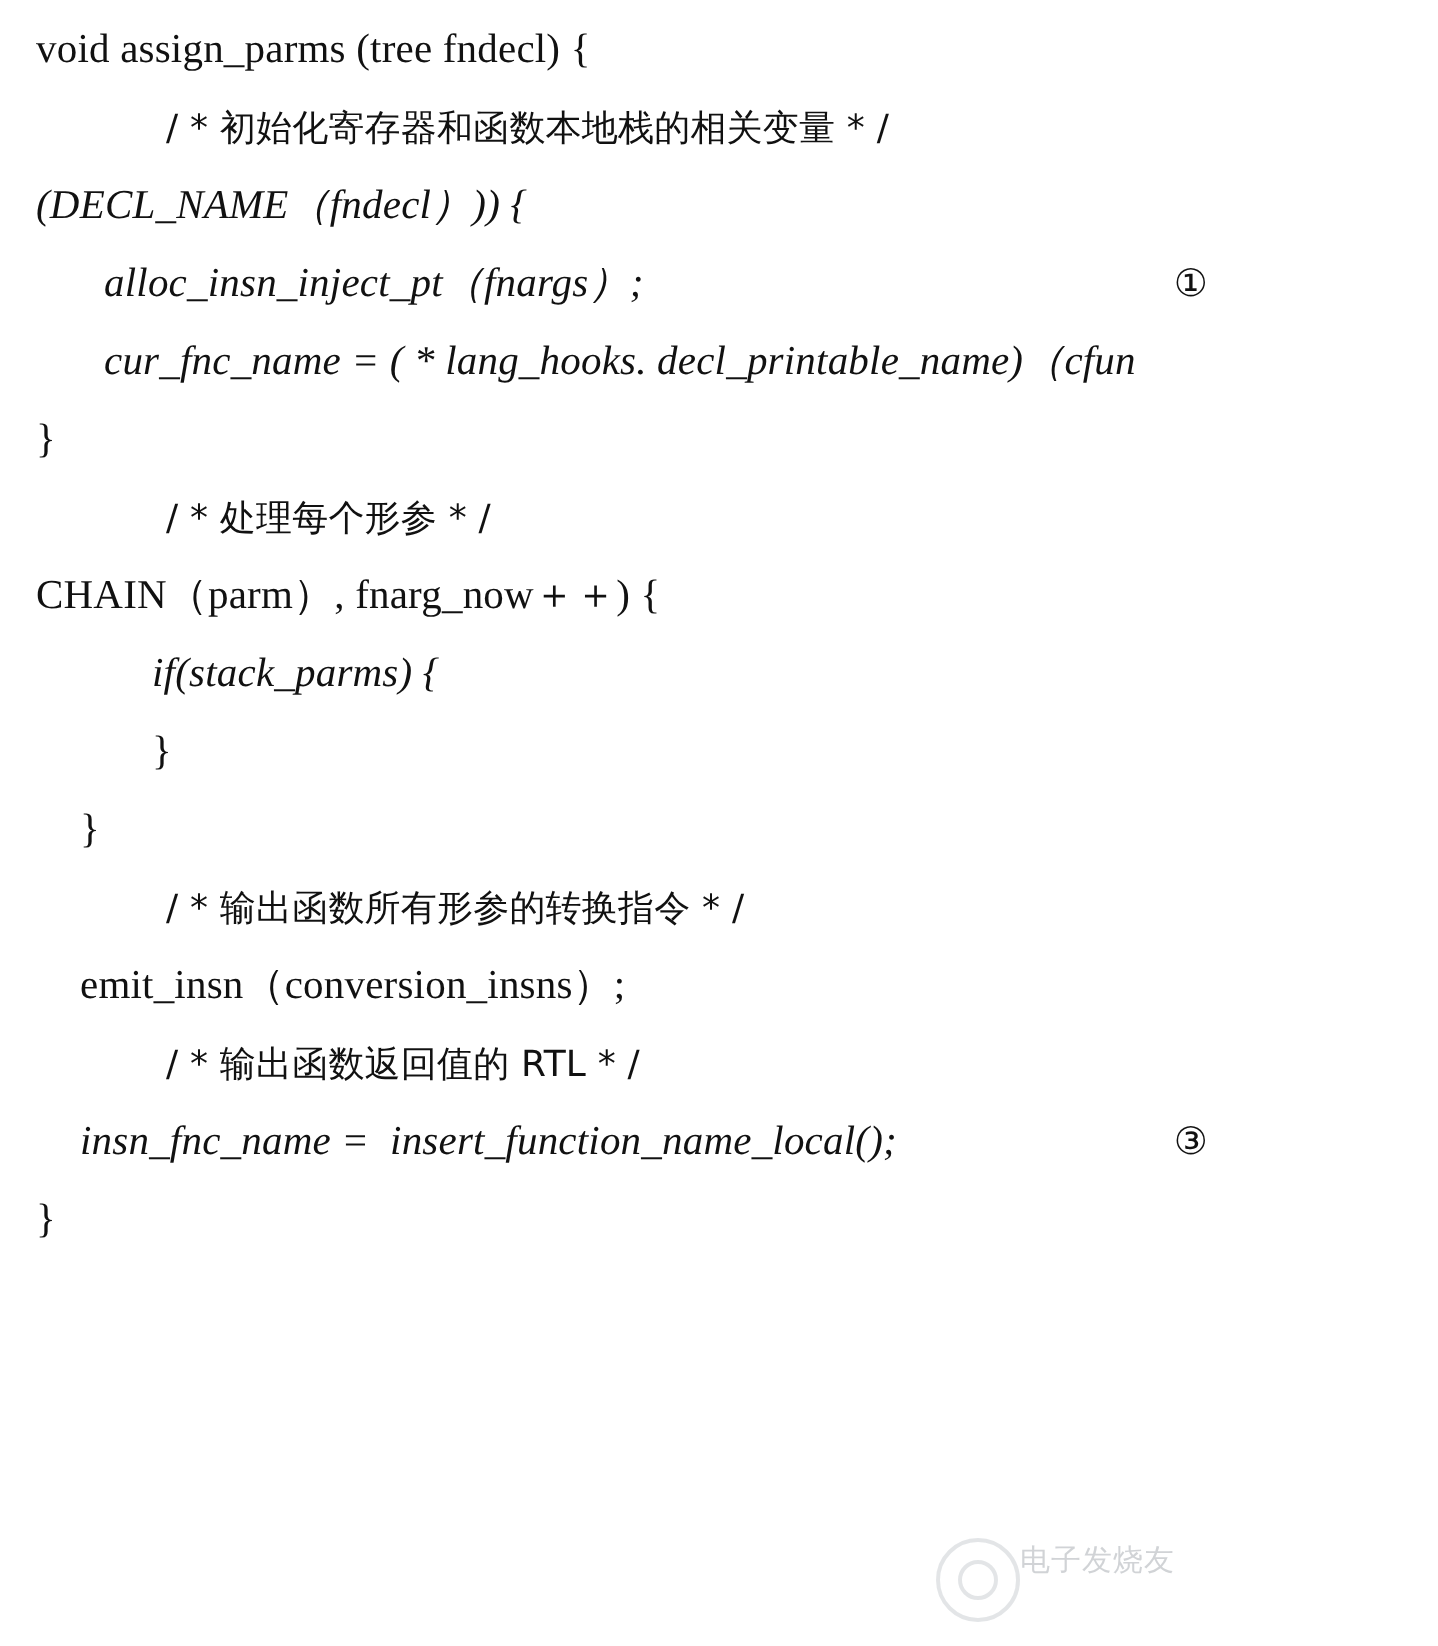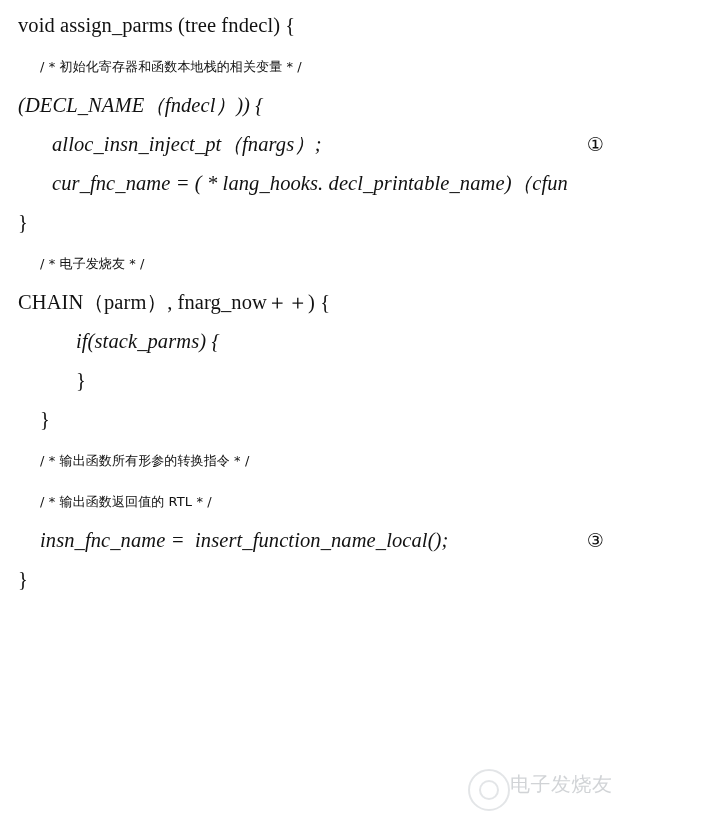--- a/index.html
+++ b/index.html
@@ -53,36 +53,37 @@
 
   .ital {
     font-style: italic;
   }
   .rom {
     font-style: normal;
   }
   .cjk {
     font-family: "DejaVu Sans", "Liberation Sans", sans-serif;
     font-style: normal;
-    font-size: 13px;
+    font-size: 18px;
+    margin-left: 43px;
   }
   .wm {
     position: absolute;
     right: 8px;
     bottom: 10px;
     width: 150px;
     height: 46px;
     opacity: 0.45;
   }
   .wm .wm-text {
     position: absolute;
     left: 44px;
     top: 4px;
     font-family: "DejaVu Sans", sans-serif;
-    font-size: 20px;
+    font-size: 15px;
     color: #9aa0a6;
     letter-spacing: 0.5px;
   }
   .wm .wm-sub {
     position: absolute;
     left: 44px;
     top: 25px;
     font-family: "DejaVu Sans", sans-serif;
     font-size: 11px;
     color: #b3b8bd;
@@ -123,35 +124,36 @@
 
     <div class="line i0"><span class="ital">(DECL_NAME（fndecl）)) {</span><span class="marker"></span></div>
 
     <div class="line i2"><span class="ital">alloc_insn_inject_pt（fnargs）;</span><span class="marker">①</span></div>
 
     <div class="line i2"><span class="ital">cur_fnc_name = ( * lang_hooks. decl_printable_name)（cfun</span><span class="marker"></span></div>
 
 
     <div class="line i0"><span class="rom">}</span><span class="marker"></span></div>
 
-    <div class="line i1"><span class="cjk">/ * 电子发烧友 * /</span><span class="marker"></span></div>
+    <div class="line i1"><span class="cjk">/ * 处理每个形参 * /</span><span class="marker"></span></div>
 
 
     <div class="line i0"><span class="rom">CHAIN（parm）, fnarg_now＋＋) {</span><span class="marker"></span></div>
 
 
     <div class="line i3"><span class="ital">if(stack_parms) {</span><span class="marker"></span></div>
 
 
     <div class="line i3"><span class="rom">}</span><span class="marker"></span></div>
 
     <div class="line i1"><span class="rom">}</span><span class="marker"></span></div>
 
     <div class="line i1"><span class="cjk">/ * 输出函数所有形参的转换指令 * /</span><span class="marker"></span></div>
 
+    <div class="line i1"><span class="rom">emit_insn（conversion_insns）;</span><span class="marker"></span></div>
 
     <div class="line i1"><span class="cjk">/ * 输出函数返回值的 RTL * /</span><span class="marker"></span></div>
 
     <div class="line i1"><span class="ital">insn_fnc_name =  insert_function_name_local();</span><span class="marker">③</span></div>
 
     <div class="line i0"><span class="rom">}</span><span class="marker"></span></div>
 
   </div>
 
   <div class="wm">

